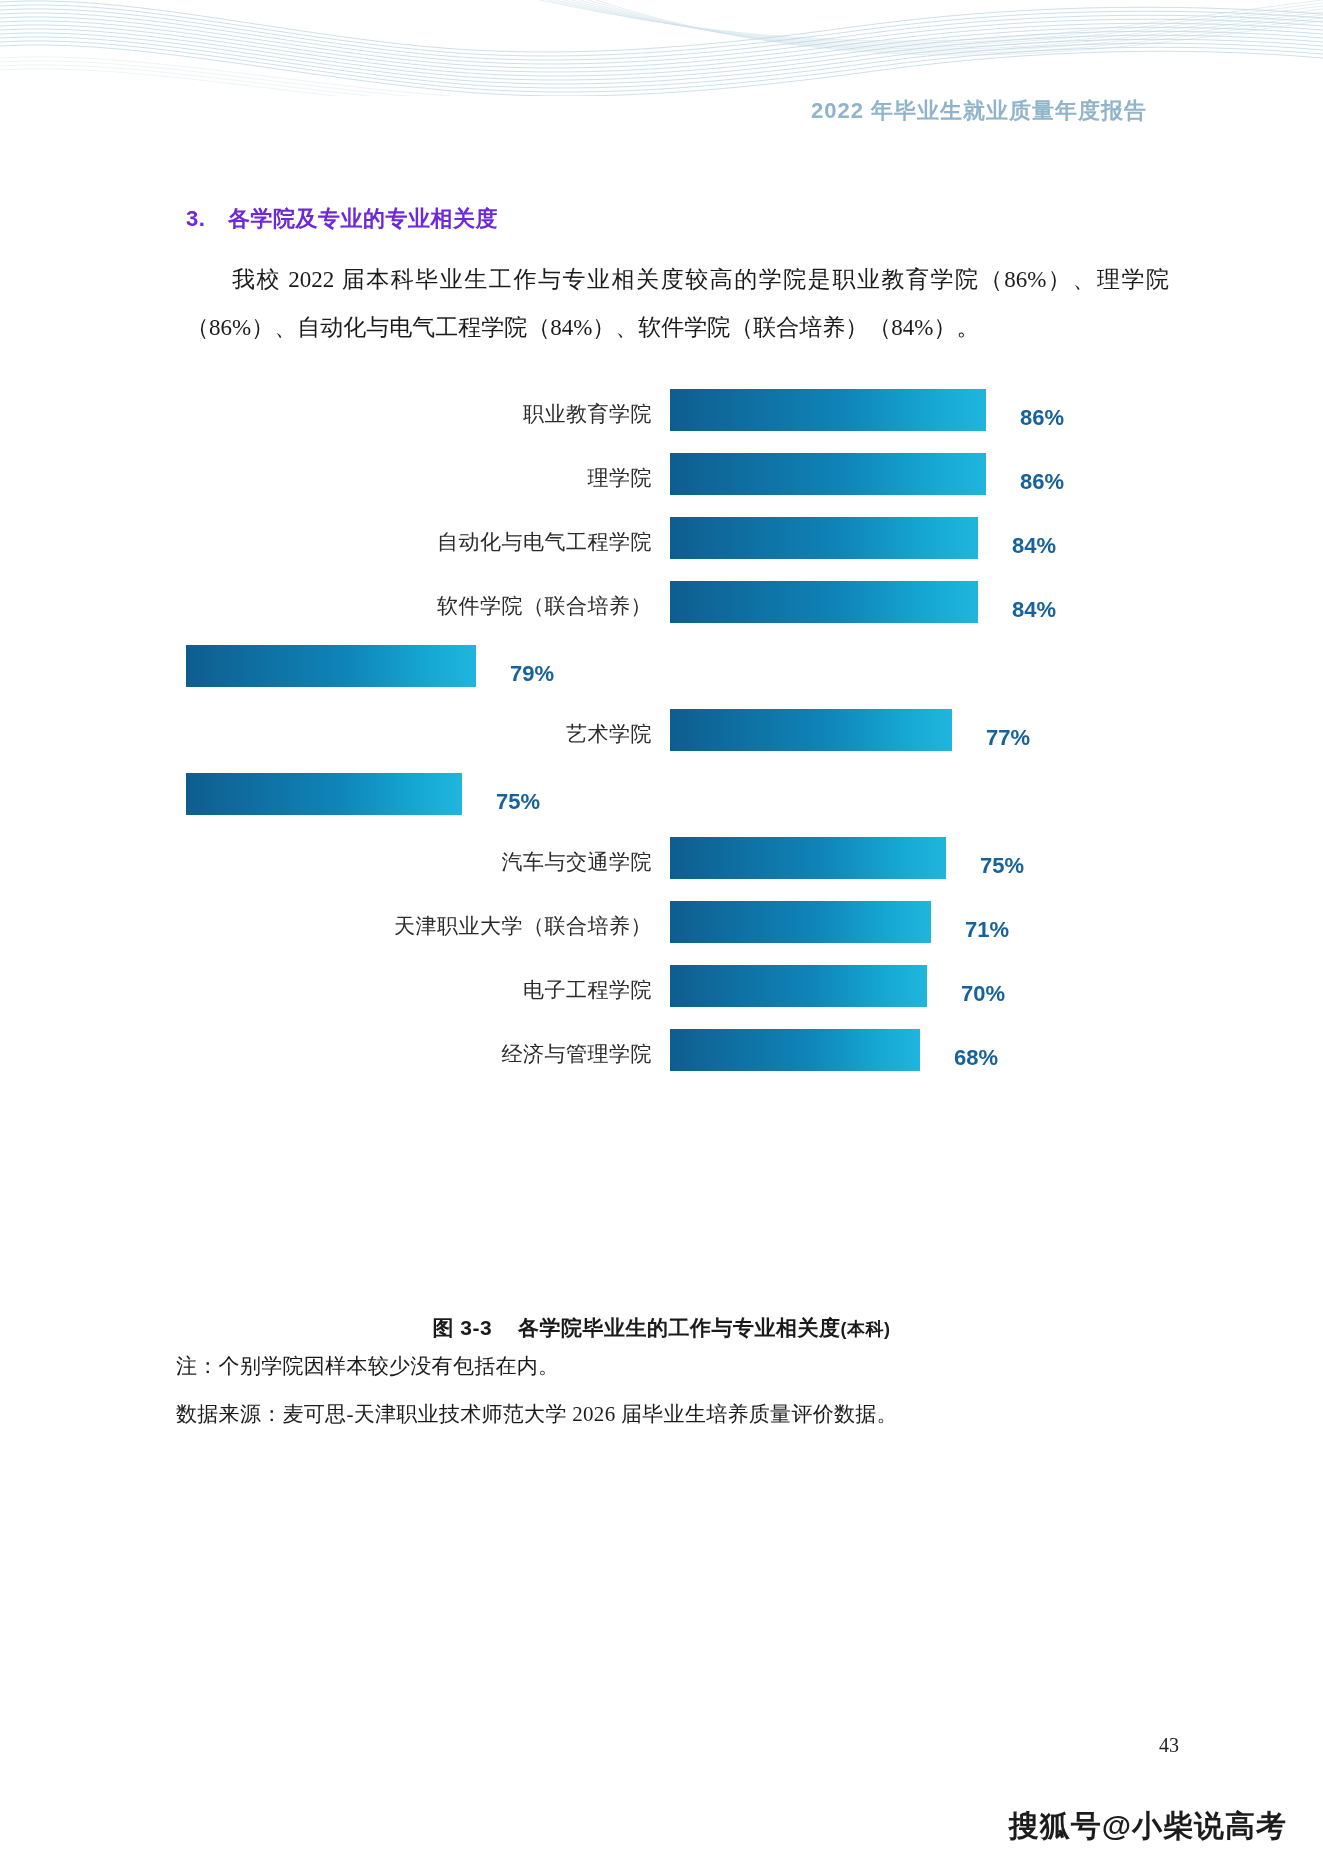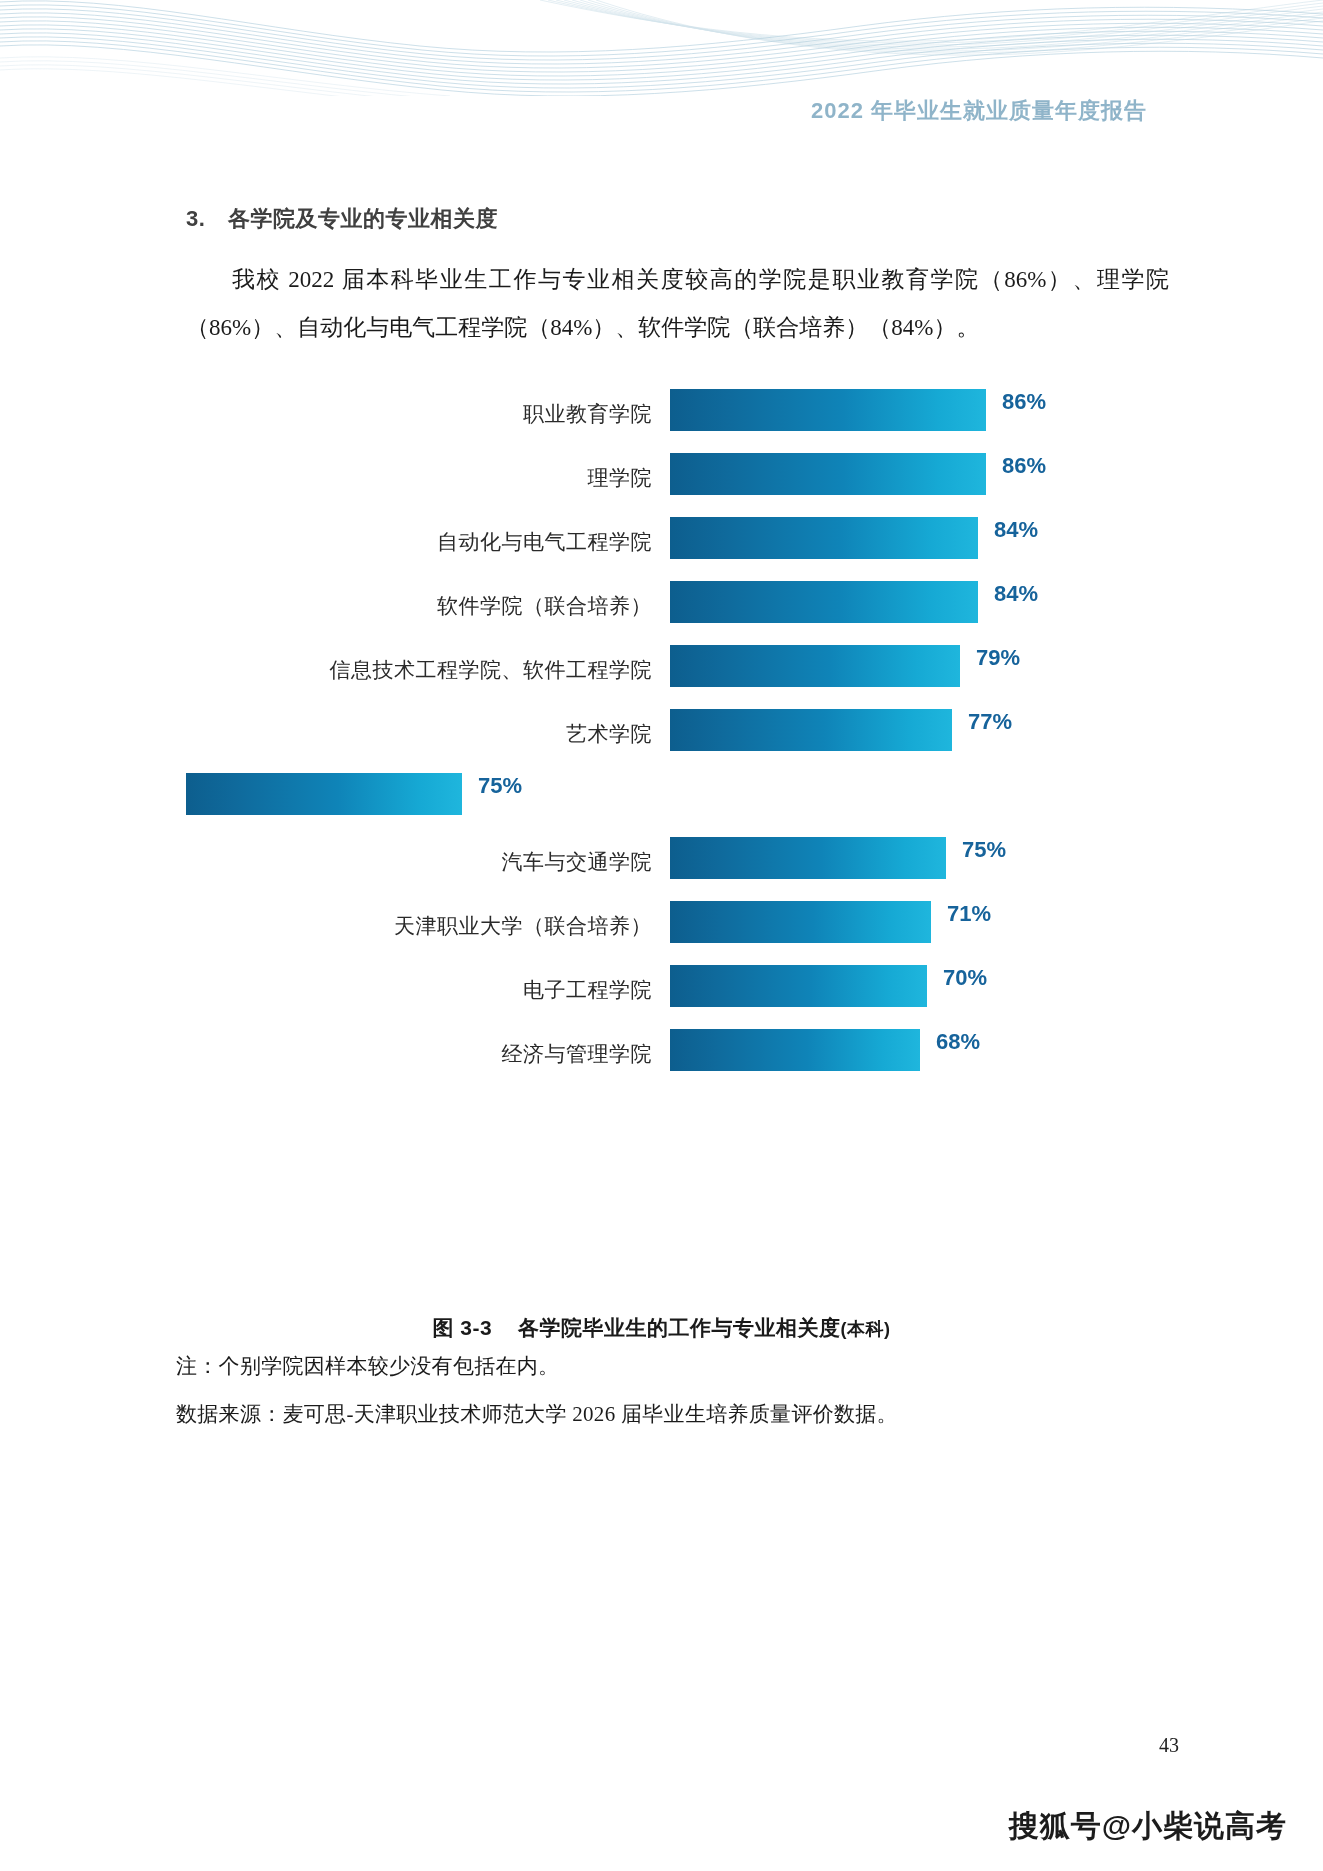--- a/index.html
+++ b/index.html
@@ -44,21 +44,21 @@
   }
 
   .section-heading {
     position: absolute;
     top: 204px;
     left: 186px;
     width: 1000px;
     font-family: "Liberation Sans", sans-serif;
     font-weight: bold;
     font-size: 22px;
-    color: #404040;
+    color: #6d28d9;
     letter-spacing: 0.5px;
   }
   .section-heading .num {
     display: inline-block;
     width: 42px;
   }
 
   .body-para {
     position: absolute;
     top: 256px;
@@ -94,21 +94,22 @@
     color: #2a2a2a;
     white-space: nowrap;
     letter-spacing: 0.5px;
     margin-top: 8px;
   }
   .bar-track {
     position: relative;
     flex: 1;
     height: 42px;
     display: flex;
-    align-items: flex-start;
+    align-items: flex-end;
+    gap: 18px;
   }
   .bar-fill {
     height: 42px;
     background: linear-gradient(90deg, #0d5e8e 0%, #0f6a9c 18%, #0f84b8 55%, #16a9d4 85%, #1fb6dd 100%);
   }
   .bar-fill.avg {
     background: #6cc5c3;
   }
   .bar-value {
     margin-left: 16px;
@@ -247,21 +248,20 @@
 
   <div class="bar-row">
     <div class="bar-label">软件学院（联合培养）</div>
     <div class="bar-track">
       <div class="bar-fill" style="width: 308px;"></div>
       <div class="bar-value">84%</div>
     </div>
   </div>
 
   <div class="bar-row">
-    <div class="bar-label">信息技术工程学院、软件工程学院</div>
     <div class="bar-track">
       <div class="bar-fill" style="width: 290px;"></div>
       <div class="bar-value">79%</div>
     </div>
   </div>
 
   <div class="bar-row">
     <div class="bar-label">艺术学院</div>
     <div class="bar-track">
       <div class="bar-fill" style="width: 282px;"></div>

